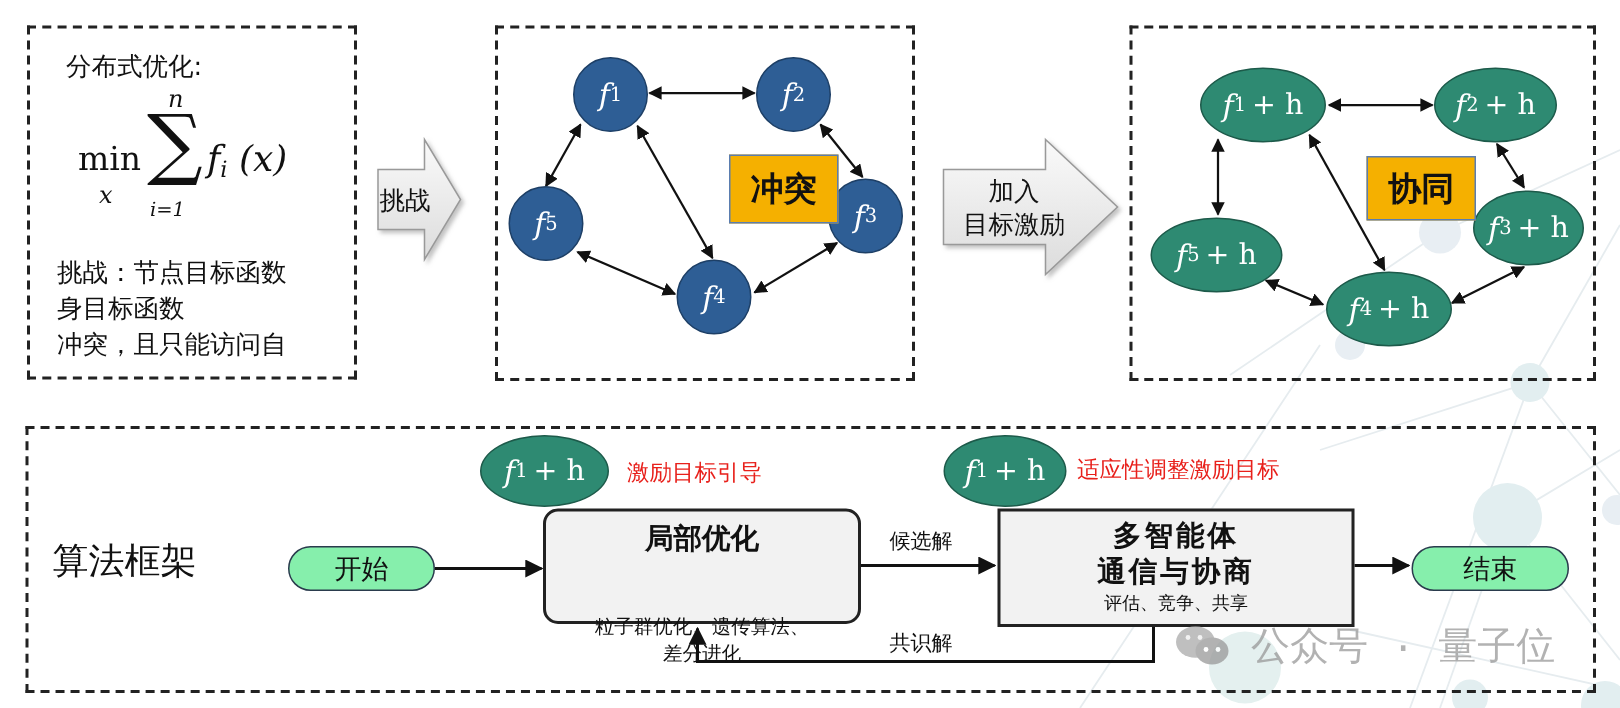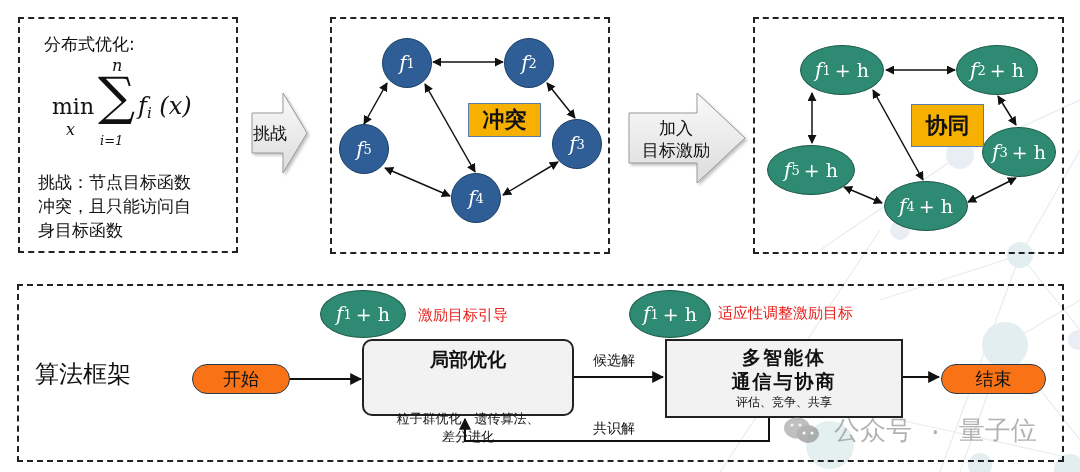--- a/index.html
+++ b/index.html
@@ -15,21 +15,21 @@
   .node-c { position:absolute; width:50px; height:50px; border-radius:50%; background:#2e5e95; border:1.5px solid #1d3f66;
             box-sizing:border-box; color:#fff; display:flex; align-items:center; justify-content:center; z-index:3; }
   .node-e { position:absolute; width:92px; height:50px; border-radius:50%; background:#2e8a72; border:1.5px solid #1d5a4a;
             box-sizing:border-box; color:#fff; display:flex; align-items:center; justify-content:center; z-index:3; }
   .fi { font-family:"DejaVu Serif","Liberation Serif", serif; font-style:italic; font-size:20px; }
   .sub { font-family:"DejaVu Serif","Liberation Serif", serif; font-style:normal; font-size:13px; vertical-align:-4px; }
   .plus { font-family:"DejaVu Serif","Liberation Serif", serif; font-size:19px; margin-left:4px; }
   .label-orange { position:absolute; background:#f5b000; border:1.5px solid #5a7db0; box-sizing:border-box;
                   display:flex; align-items:center; justify-content:center; font-size:22px; font-weight:bold; color:#111; z-index:3; }
   .box { position:absolute; background:#f2f2f2; border:2px solid #222; box-sizing:border-box; text-align:center; z-index:3; }
-  .pill { position:absolute; background:#f97316; border:1.5px solid #2a3b4d; border-radius:16px; box-sizing:border-box;
+  .pill { position:absolute; background:#86efac; border:1.5px solid #2a3b4d; border-radius:16px; box-sizing:border-box;
           display:flex; align-items:center; justify-content:center; font-size:18px; z-index:3; }
   .red { color:#e8201b; font-size:15px; }
 </style>
 </head>
 <body>
 
 <svg class="bgdeco" viewBox="0 0 1080 472">
   <g stroke="#e6ecef" stroke-width="1.2" fill="none">
     <line x1="1020" y1="255" x2="1080" y2="150"></line>
     <line x1="1020" y1="255" x2="940" y2="472"></line>
@@ -63,22 +63,22 @@
   <span class="abs math" style="left:48px;top:6px;font-size:52px;line-height:60px;">∑</span>
   <span class="abs math" style="left:50px;top:73px;font-size:13px;font-style:italic;">i=1</span>
   <span class="abs math" style="left:88px;top:32px;font-size:24px;">
     <i>f</i><i style="font-size:15px;vertical-align:-4px;">i</i>
     <i>(x)</i>
   </span>
 </div>
 
 <div class="abs txt z3" style="left:38px;top:170px;font-size:17px;line-height:24px;">
   <div>挑战：节点目标函数</div>
+  <div>身目标函数</div>
   <div>冲突，且只能访问自</div>
-  <div>身目标函数</div>
 </div>
 
 <svg class="layer" style="z-index:2;">
   <defs>
     <linearGradient id="ag" x1="0" y1="0" x2="0" y2="1">
       <stop offset="0" stop-color="#fafafa"></stop>
         <stop offset="1" stop-color="#dcdcdc"></stop>
     </linearGradient>
     <filter id="sh" x="-10%" y="-10%" width="130%" height="130%">
       <feDropShadow dx="2" dy="2" stdDeviation="1.5" flood-color="#999" flood-opacity="0.6"></feDropShadow>
@@ -125,21 +125,21 @@
   </div>
 <div class="node-c" style="left:451px;top:173px;">
     <span class="fi">f</span>
     <span class="sub">4</span>
   </div>
 <div class="node-c" style="left:339px;top:124px;">
     <span class="fi">f</span>
     <span class="sub">5</span>
   </div>
 
-<div class="label-orange" style="left:468px;top:103px;width:73px;height:34px;">冲突</div>
+<div class="label-orange" style="left:486px;top:103px;width:73px;height:46px;">冲突</div>
 
 <div class="dashbox" style="left:753px;top:17px;width:311px;height:237px;z-index:1;"></div>
 
 <svg class="layer">
   <g stroke="#111" stroke-width="1.5" marker-start="url(#ah)" marker-end="url(#ah)">
     <line x1="886" y1="70" x2="955" y2="70"></line>
     <line x1="998" y1="96" x2="1016" y2="125"></line>
     <line x1="1016" y1="178" x2="968" y2="202"></line>
     <line x1="844" y1="187" x2="882" y2="203"></line>
     <line x1="812" y1="93" x2="812" y2="143"></line>

